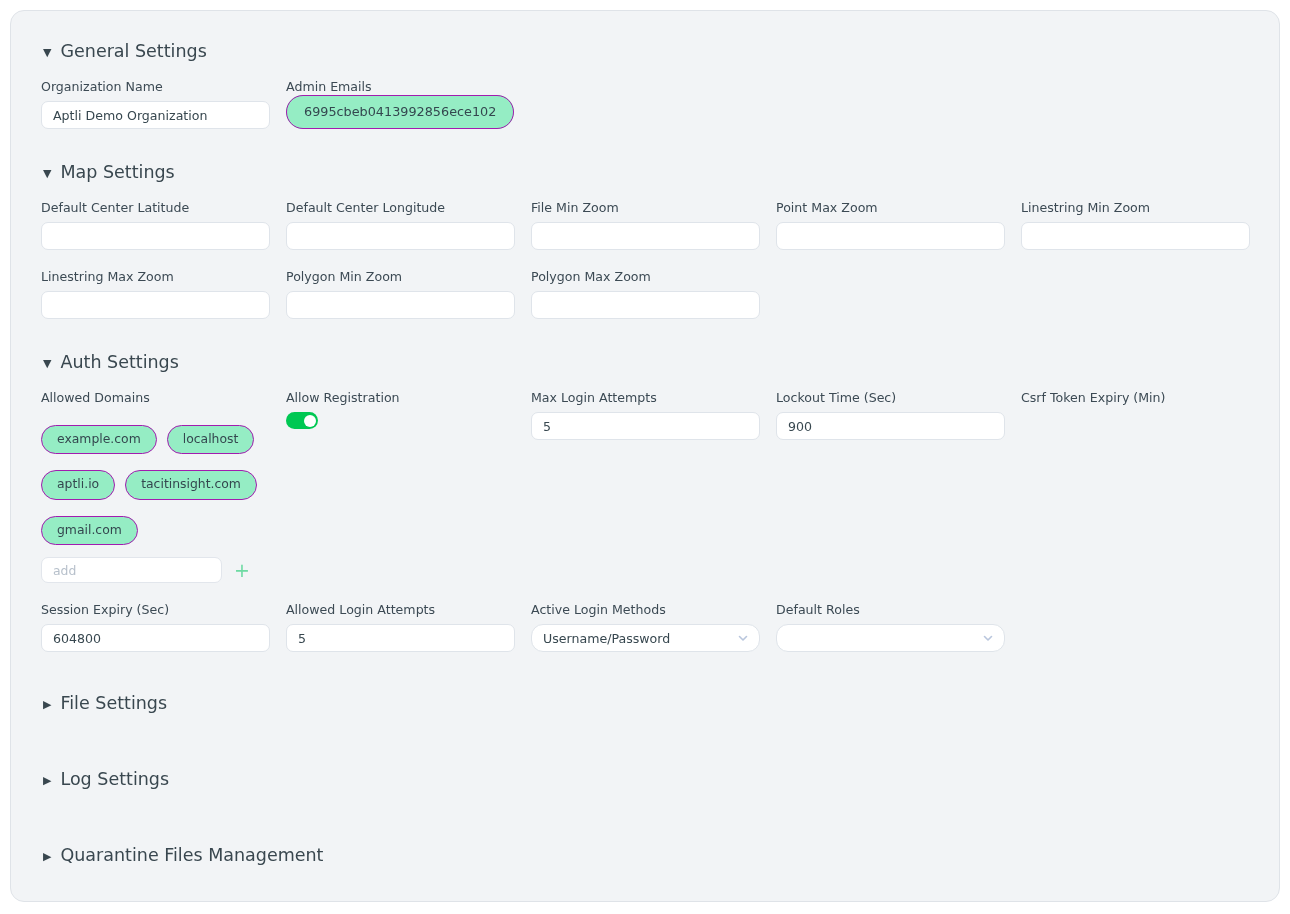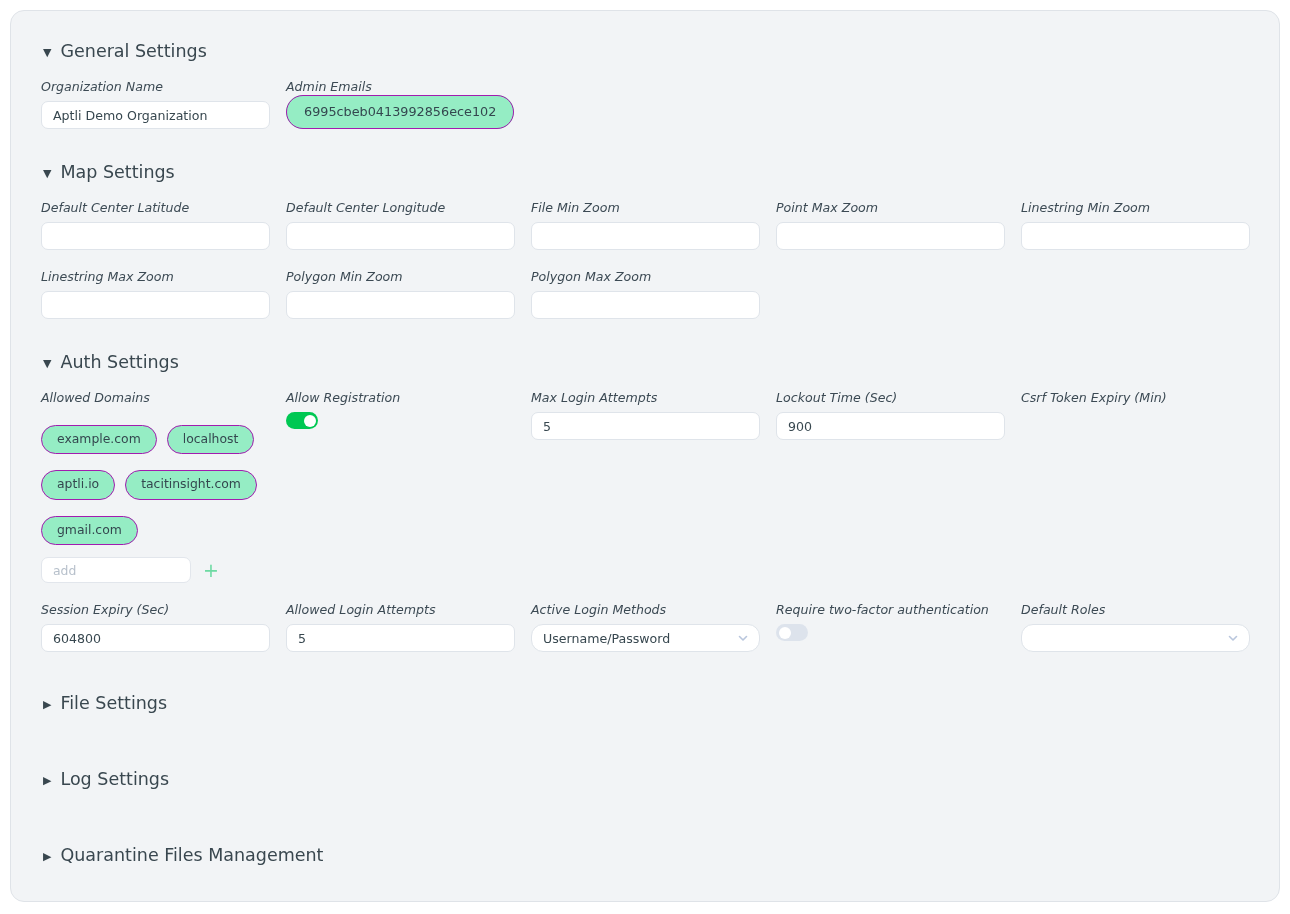--- a/index.html
+++ b/index.html
@@ -58,21 +58,20 @@
   }
   .field { margin-top: 18px; }
   .row2 .field { margin-top: 19px; }
 
   .label {
     display: block;
     font-size: 12.6px;
     color: #3c4a54;
     margin-bottom: 7px;
     white-space: nowrap;
-    font-style: italic;
   }
 
   .input {
     width: 229px;
     height: 28px;
     border: 1px solid #dfe4ea;
     border-radius: 7px;
     background: #ffffff;
     padding: 0 11px;
     font-size: 12.6px;
@@ -125,21 +124,21 @@
   }
   .chip.wide { padding: 8px 17px 9px 17px; font-size: 12.8px; }
 
   .addrow {
     display: flex;
     align-items: center;
     gap: 12px;
     margin-top: 12px;
   }
   .addinput {
-    width: 150px;
+    width: 181px;
     height: 26px;
     border: 1px solid #e2e6ec;
     border-radius: 7px;
     background: #ffffff;
     padding: 0 11px;
     font-size: 12.4px;
     color: #37474f;
     font-family: "DejaVu Sans", sans-serif;
     outline: none;
   }
@@ -305,26 +304,20 @@
         <div class="select">
           <span>Username/Password</span>
           <span class="chev">
             <svg viewBox="0 0 12 12" width="12" height="12">
                 <path d="M2.5 4.5 L6 8 L9.5 4.5" fill="none" stroke="#b9c6dd" stroke-width="1.6" stroke-linecap="round" stroke-linejoin="round"></path>
               </svg>
           </span>
         </div>
       </div>
       <div class="field">
-        <span class="label">Require two-factor authentication</span>
-        <div class="toggle off">
-          <span class="knob"></span>
-        </div>
-      </div>
-      <div class="field">
         <span class="label">Default Roles</span>
         <div class="select">
           <span></span>
           <span class="chev">
             <svg viewBox="0 0 12 12" width="12" height="12">
                 <path d="M2.5 4.5 L6 8 L9.5 4.5" fill="none" stroke="#b9c6dd" stroke-width="1.6" stroke-linecap="round" stroke-linejoin="round"></path>
               </svg>
           </span>
         </div>
       </div>

